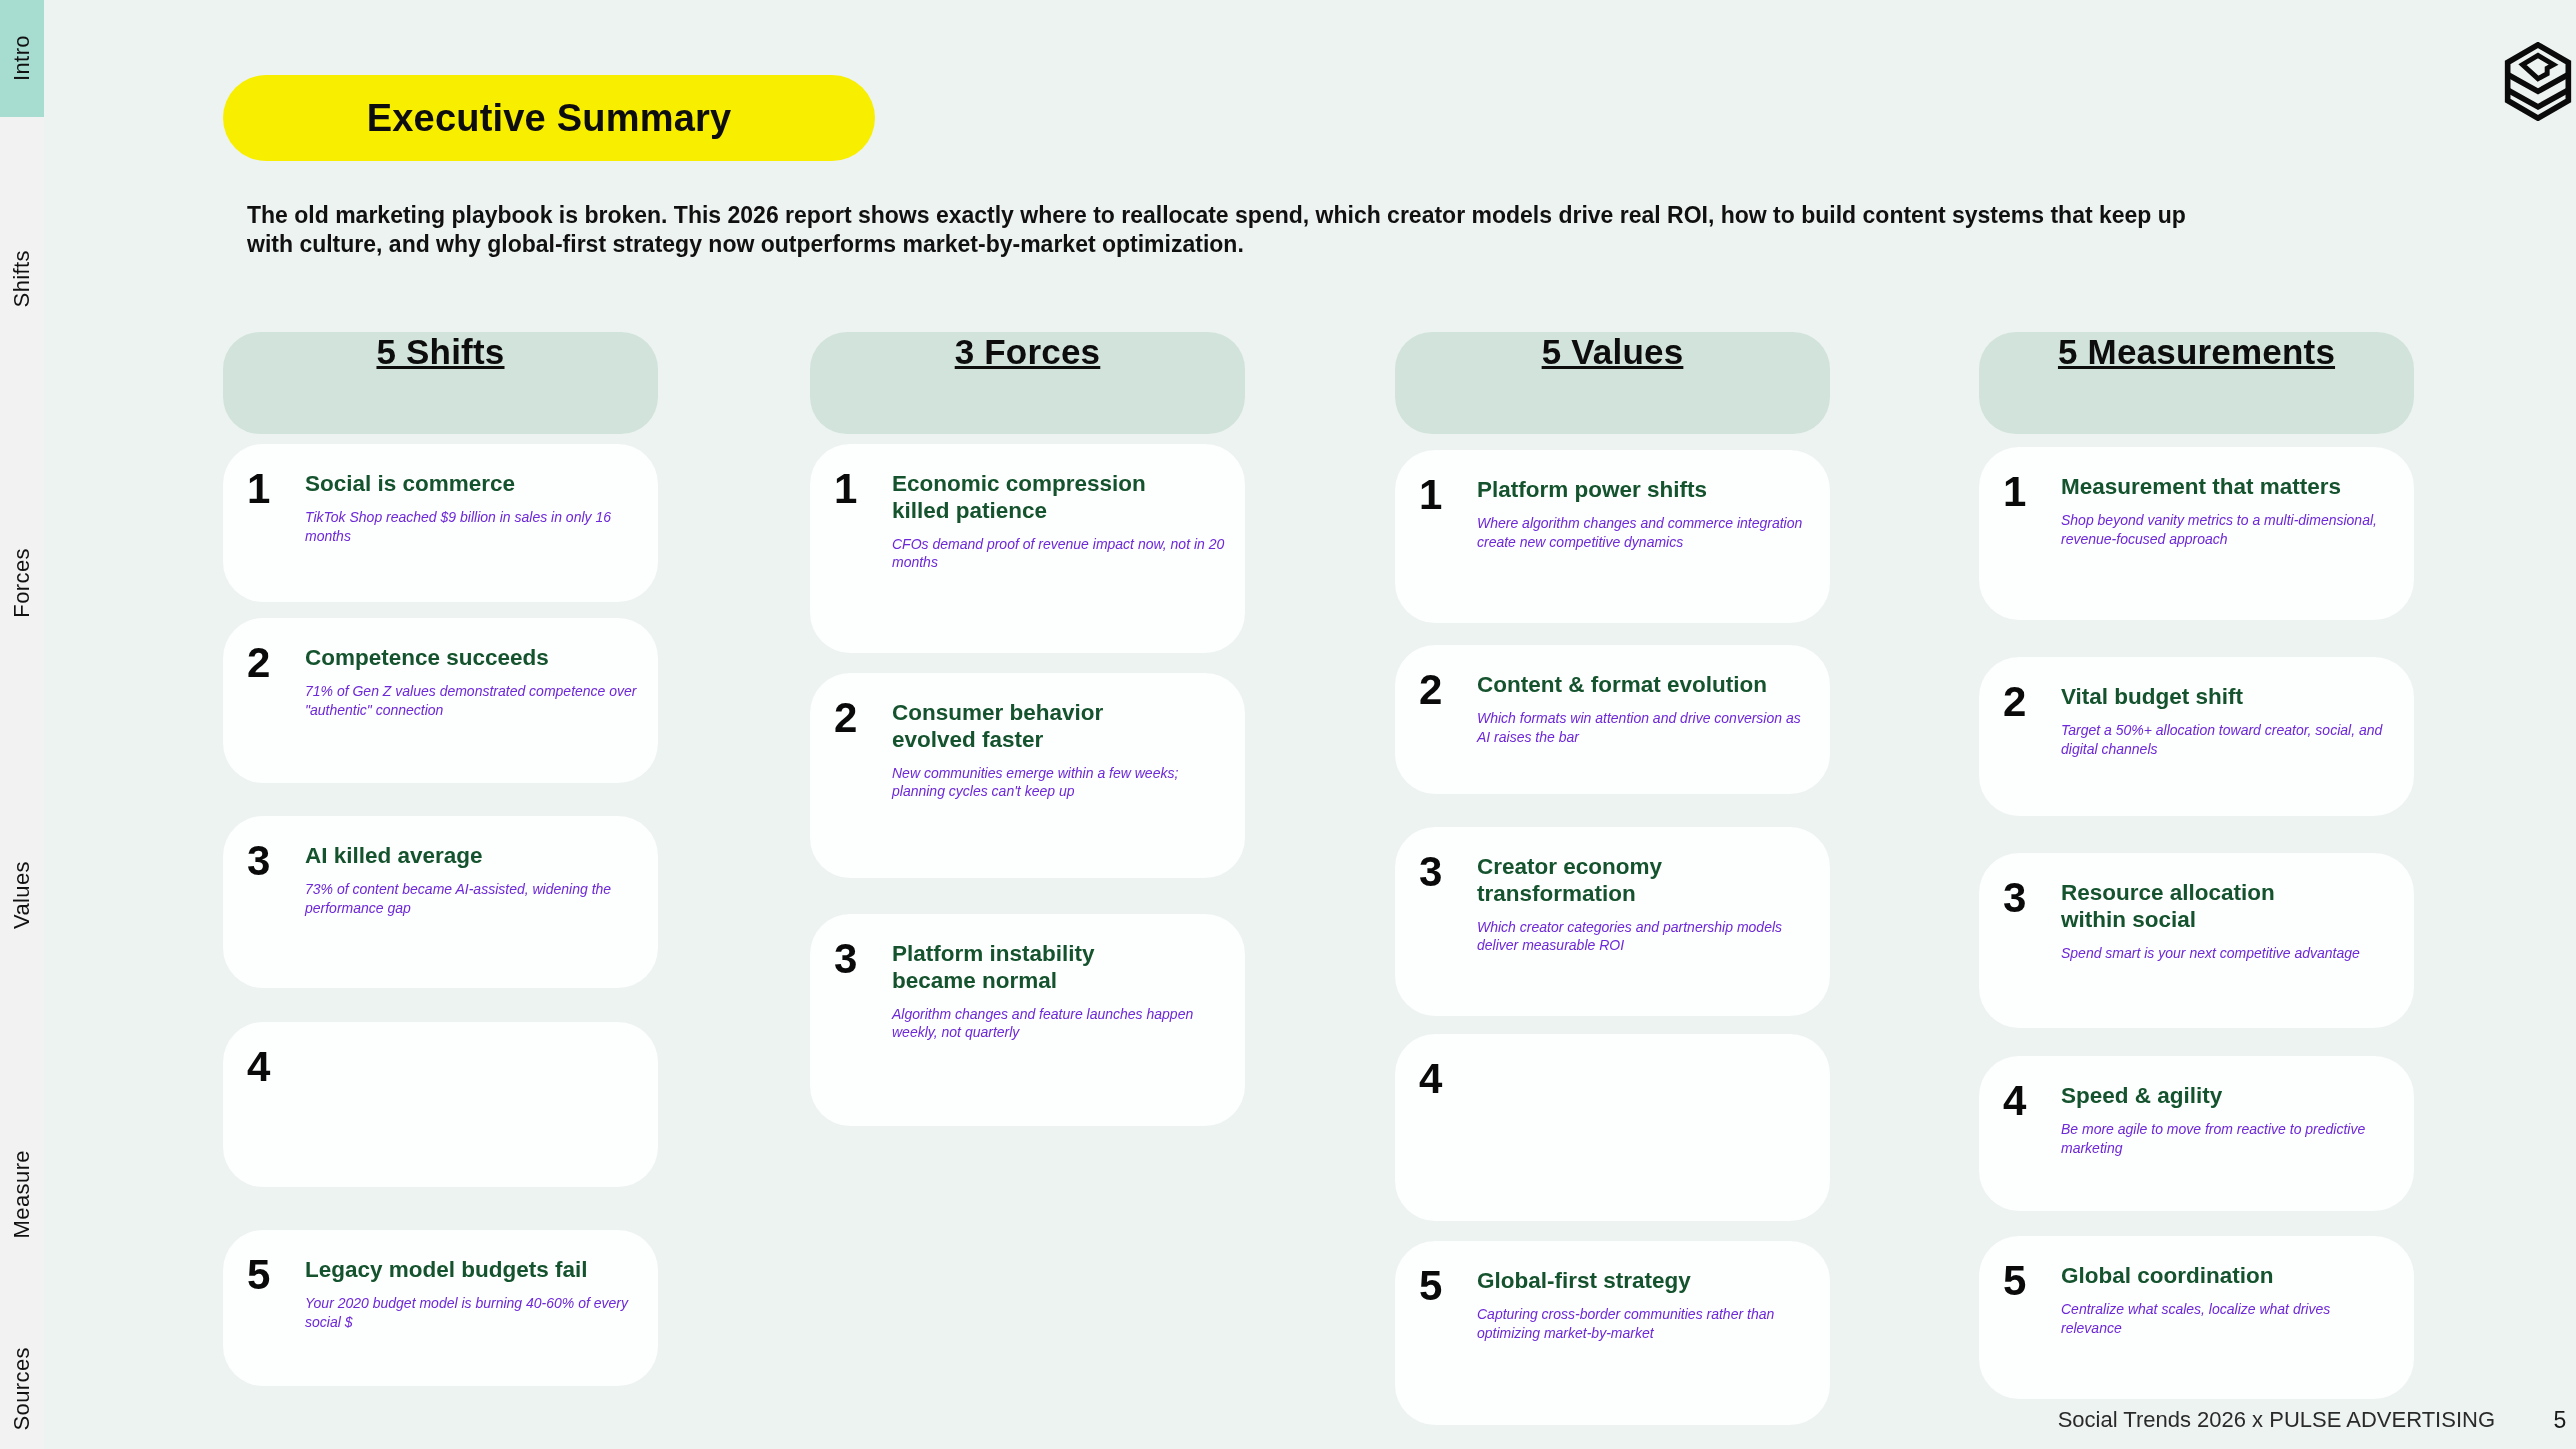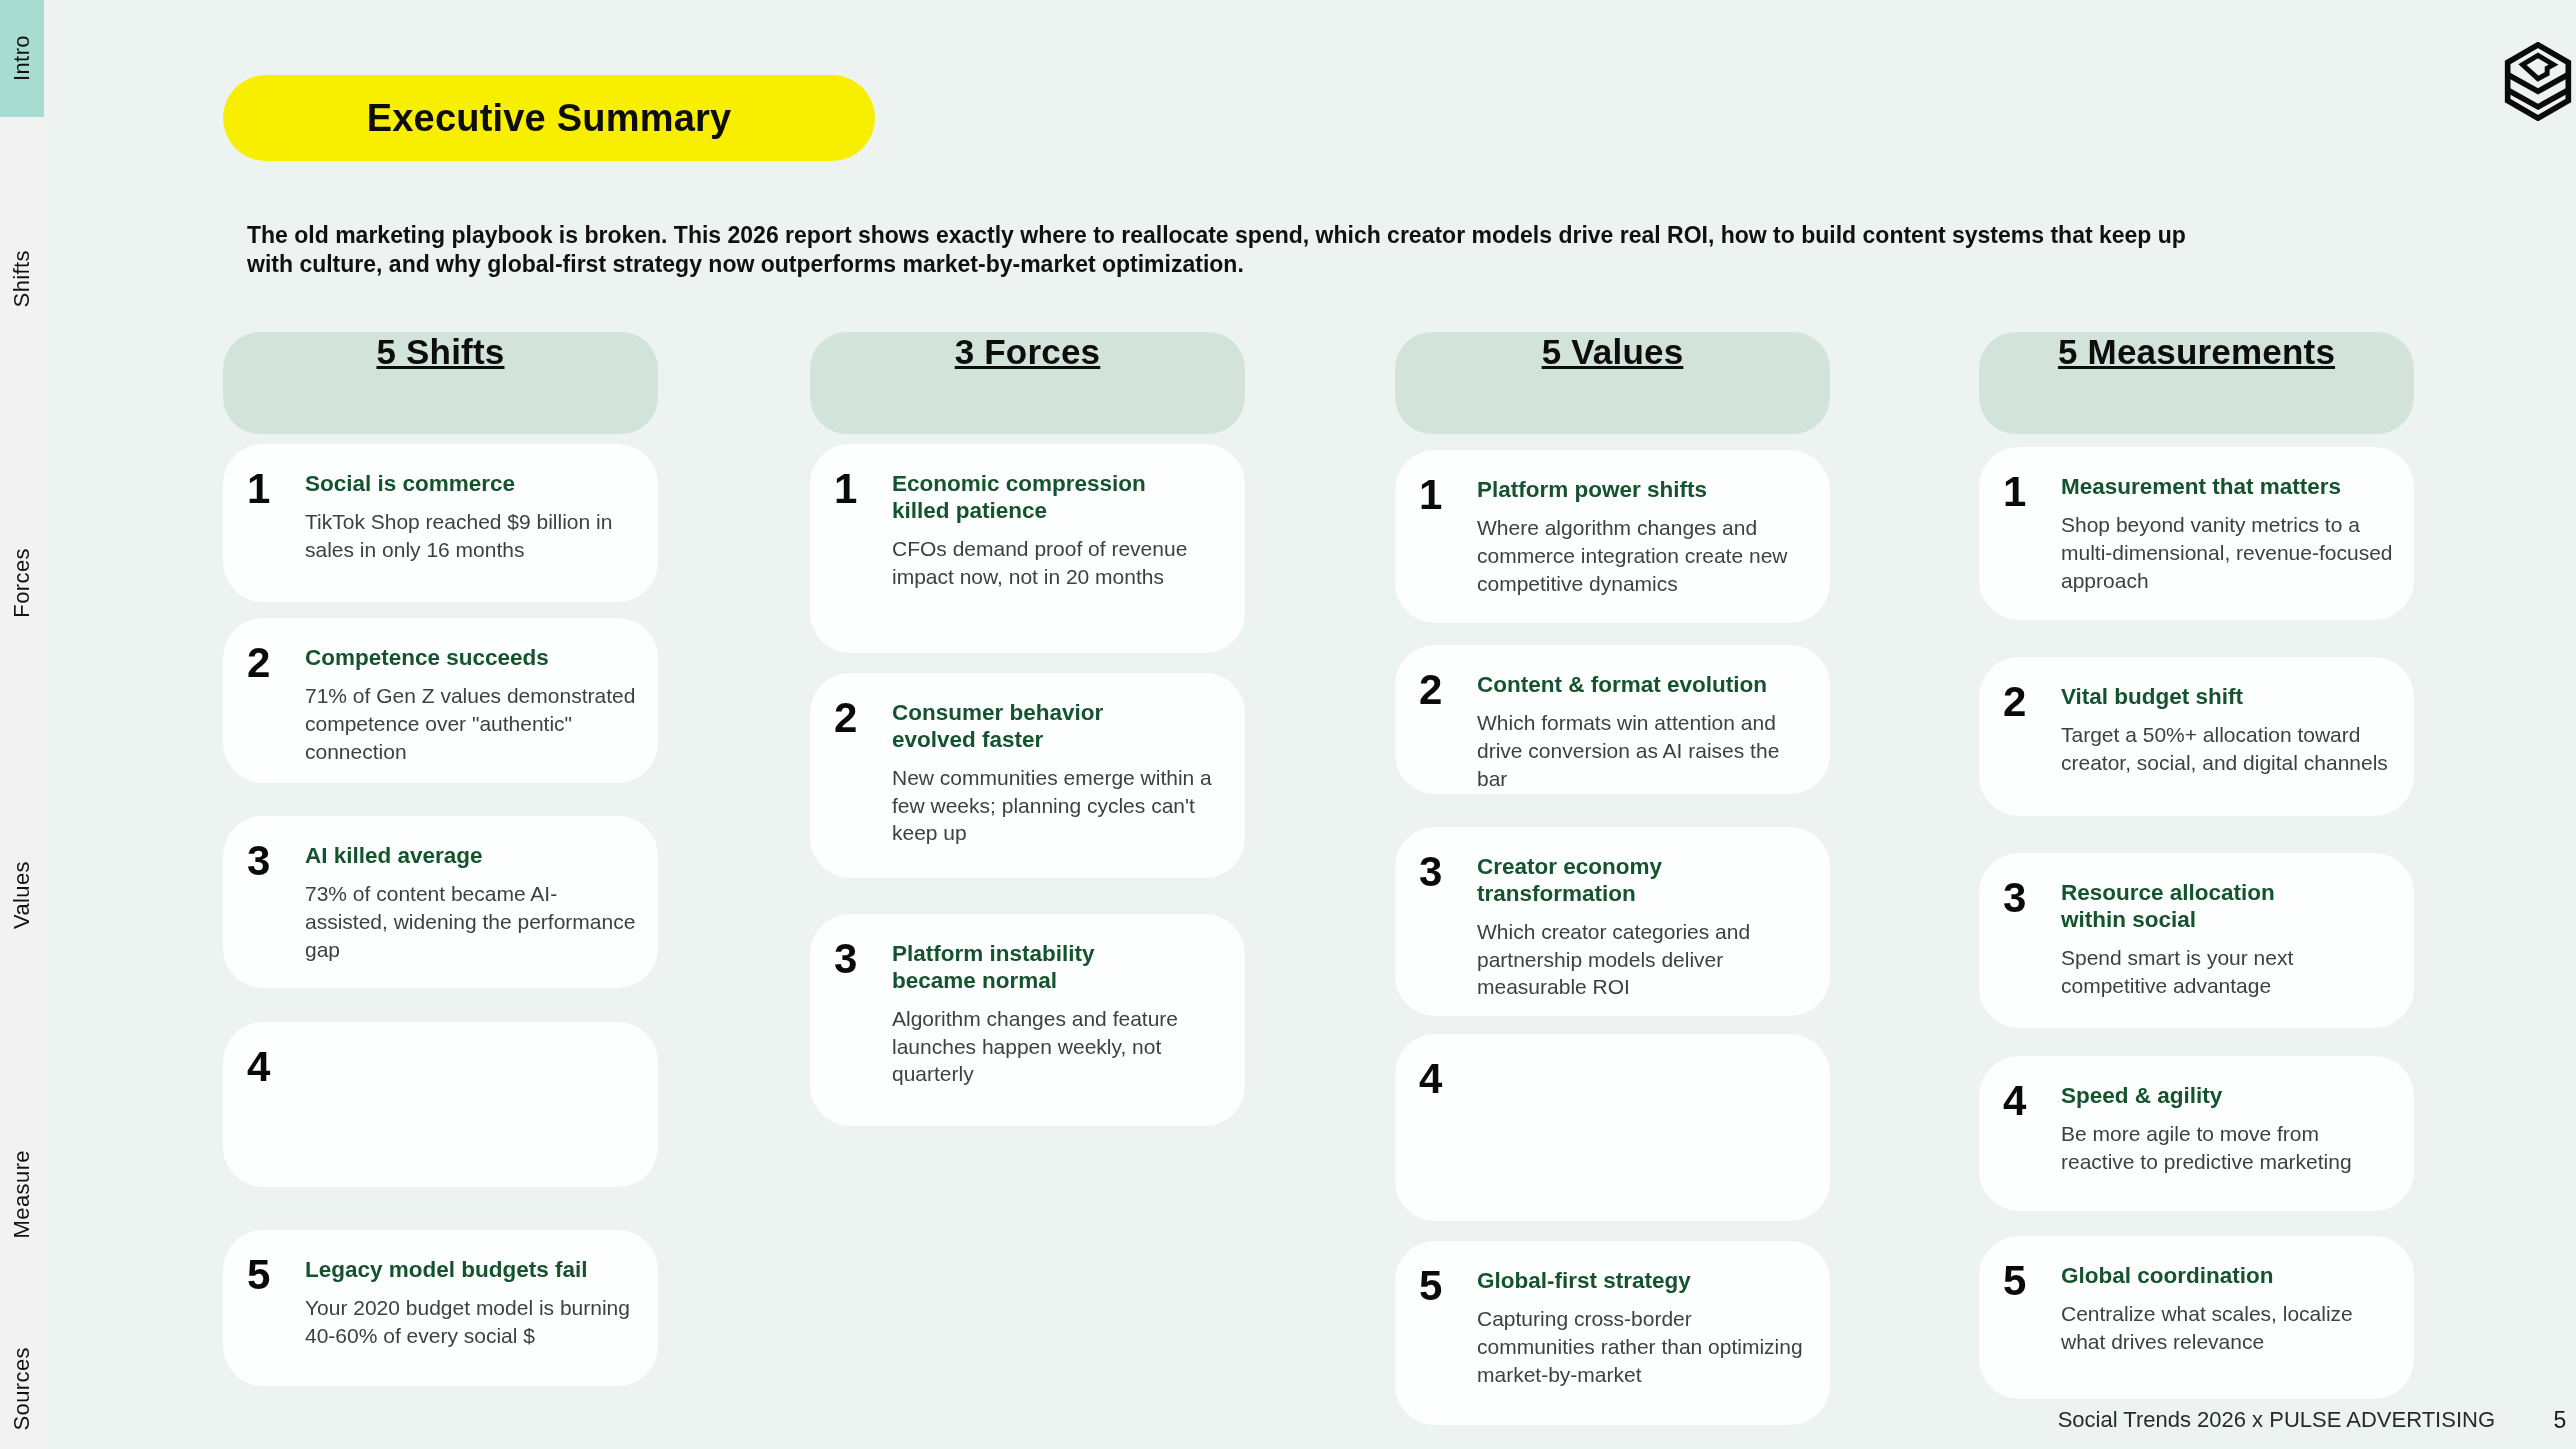--- a/index.html
+++ b/index.html
@@ -17,21 +17,21 @@
   
   .title-pill{
     position:absolute;left:223px;top:75px;width:652px;height:86px;
     background:#f8ee00;border-radius:45px;
     display:flex;align-items:center;justify-content:center;
   }
   .title-pill h1{margin:12px;font-size:38px;font-weight:800;letter-spacing:0.2px;}
   
   .intro{
     position:absolute;left:247px;top:201px;width:1988px;
-    font-size:23px;font-weight:700;line-height:1.27;color:#101010;margin-top:20px;
+    font-size:23px;font-weight:700;line-height:1.27;color:#101010;
   }
   
   .logo{position:absolute;left:2502px;top:42px;width:72px;height:79px;}
   
   .col{position:absolute;top:0;width:435px;height:1449px;}
   .col-head{
     position:absolute;top:332px;left:0;width:435px;height:102px;
     background:#d2e3dc;border-radius:37px;
     display:flex;align-items:flex-start;justify-content:center;text-decoration:underline;
   }
@@ -41,21 +41,21 @@
     display:flex;flex-direction:row;box-sizing:border-box;
     padding:27px 19.3px 16px 24px;
   }
   .num{
     width:37px;flex:0 0 37px;font-size:42px;font-weight:800;line-height:0.85;
     letter-spacing:-1.6px;color:#0a0a0a;
   }
   .txt{flex:1;padding-left:21px;}
   .card-title{font-size:22.5px;font-weight:700;color:#14532d;line-height:1.18;margin-bottom:10.5px;}
   .card-title.narrow{max-width:266px;}
-  .card-body{font-size:21px;font-weight:400;color:#404040;line-height:1.33;max-width:361px;}
+  .card-body{font-size:14px;font-weight:400;color:#6d28d9;line-height:1.33;max-width:361px;font-style:italic;}
   
   .footer-credit{position:absolute;top:1407px;right:81px;font-size:22px;color:#2a2a2a;}
   .page-num{position:absolute;top:1407px;right:9.7px;font-size:23px;color:#1a1a1a;}
 </style>
 </head>
 <body>
 
 <div class="rail">
   <div class="rail-active"></div>
 </div>

